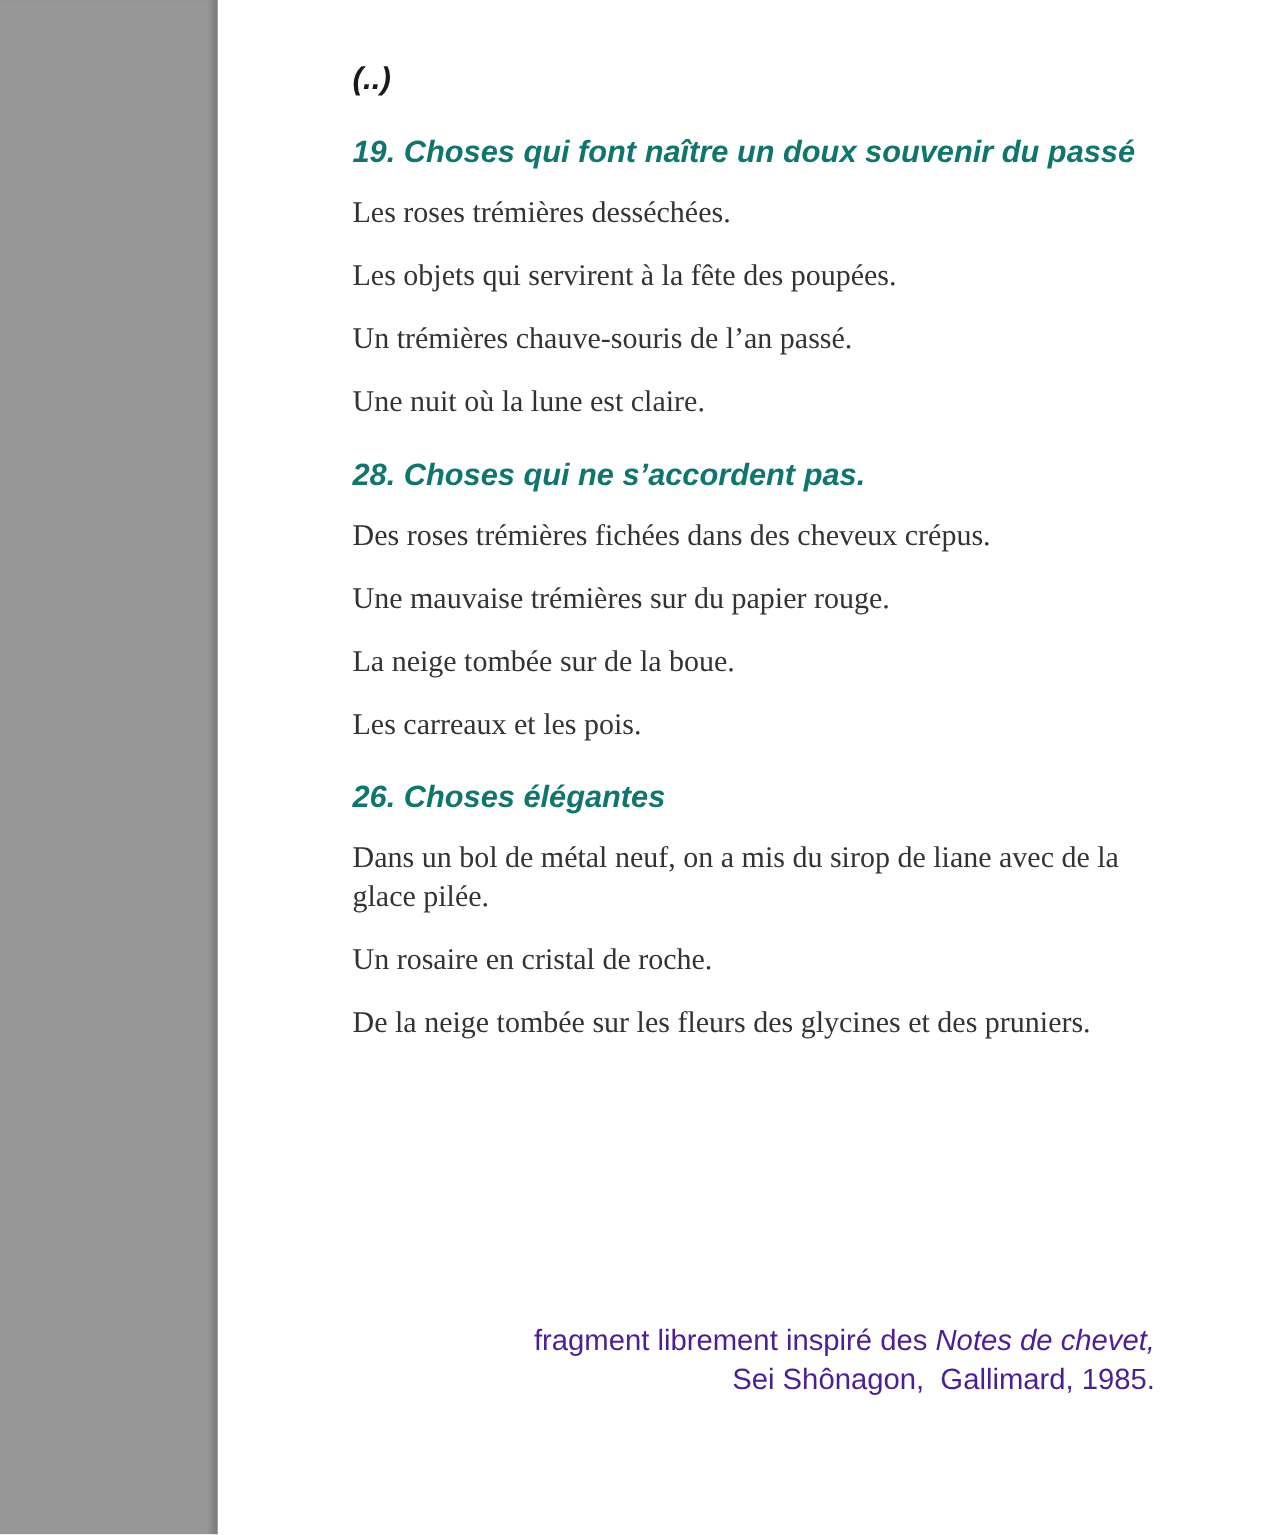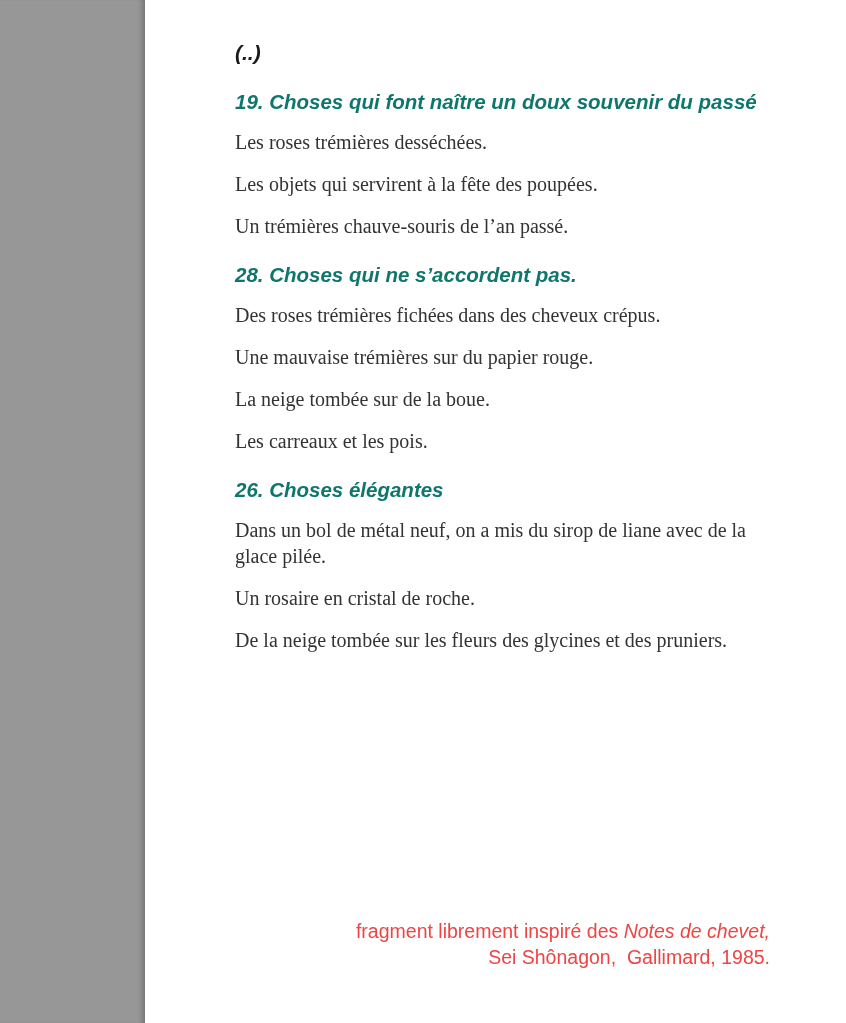--- a/index.html
+++ b/index.html
@@ -50,25 +50,25 @@
     font-size: 20px;
     font-weight: normal;
     color: #333333;
     line-height: 26px;
     margin: 0 0 16px 0;
     font-family: Liberation Serif, serif;
   }
   .attribution {
     position: absolute;
     left: 235px;
-    top: 918px;
+    top: 881px;
     width: 535px;
     text-align: right;
     font-size: 19.5px;
-    color: #ef4444;
+    color: #4c1d95;
     line-height: 26px;
   }
   .attribution em {
     font-style: italic;
   }
 </style>
 </head>
 <body>
 
 <div class="screen">
@@ -77,20 +77,21 @@
 
   <main class="text-column">
 
     <p class="ellipsis-marker">(..)</p>
 
     <section>
       <h2 class="section-heading">19. Choses qui font naître un doux souvenir du passé</h2>
       <p class="body-par">Les roses trémières desséchées.</p>
       <p class="body-par">Les objets qui servirent à la fête des poupées.</p>
       <p class="body-par">Un trémières chauve-souris de l’an passé.</p>
+      <p class="body-par">Une nuit où la lune est claire.</p>
     </section>
 
     <section>
       <h2 class="section-heading">28. Choses qui ne s’accordent pas.</h2>
       <p class="body-par">Des roses trémières fichées dans des cheveux crépus.</p>
       <p class="body-par">Une mauvaise trémières sur du papier rouge.</p>
       <p class="body-par">La neige tombée sur de la boue.</p>
       <p class="body-par">Les carreaux et les pois.</p>
     </section>
 

